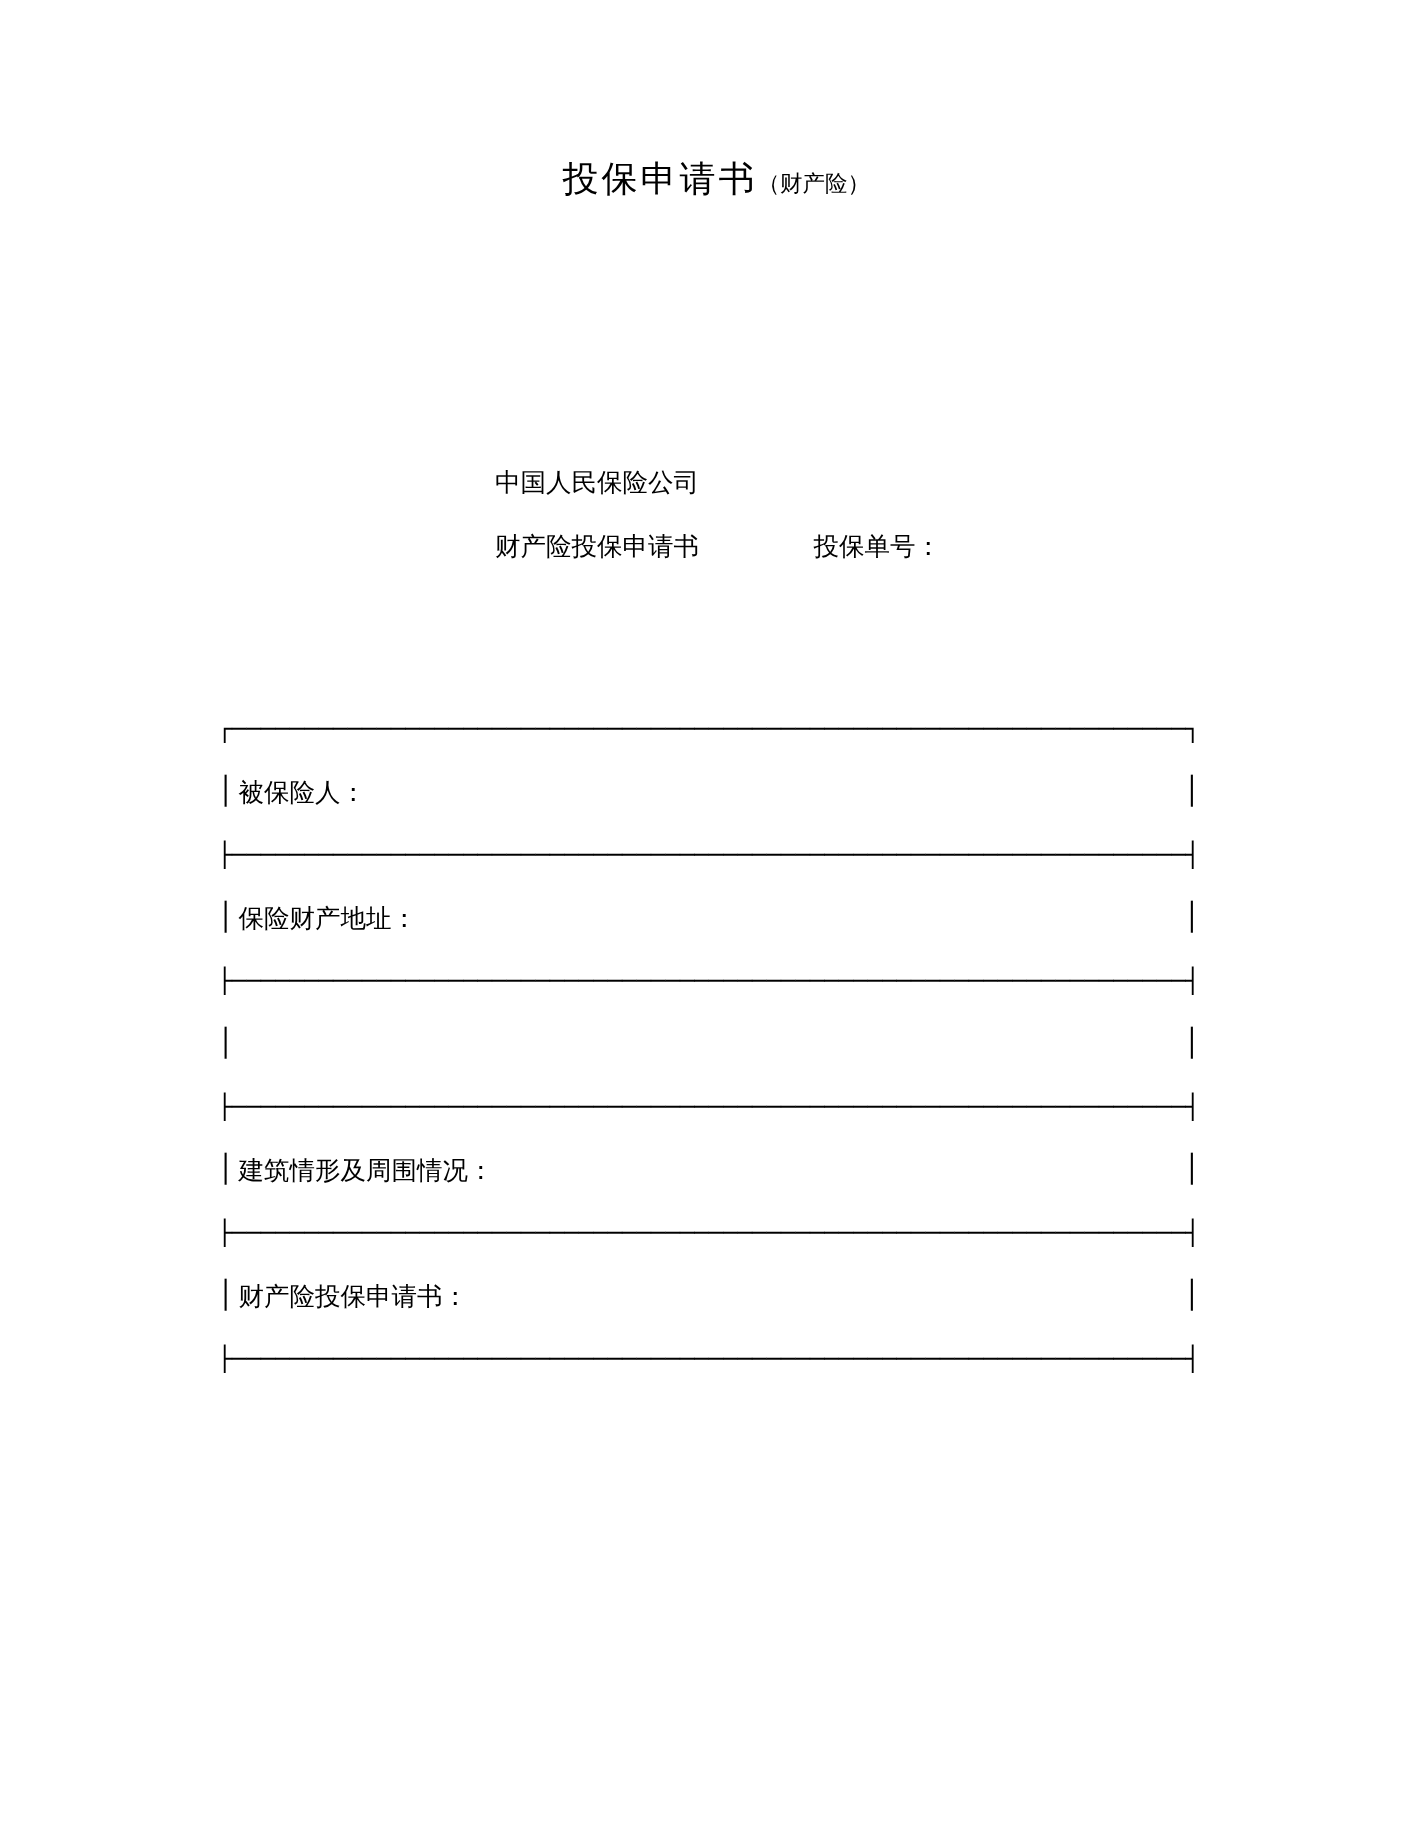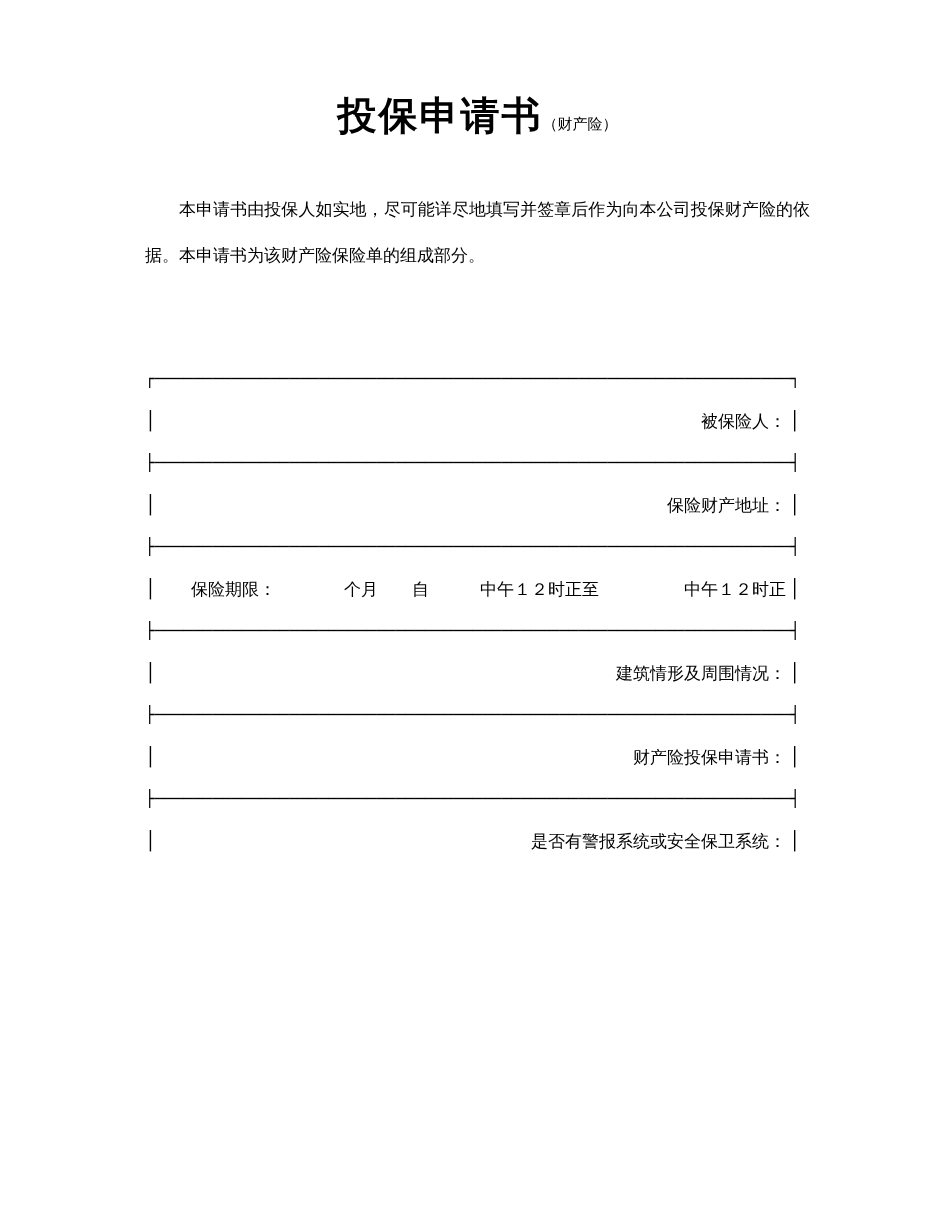--- a/index.html
+++ b/index.html
@@ -18,22 +18,22 @@
     padding: 95px 140px 0 145px;
   }
   .doc-title {
     text-align: center;
     font-weight: normal;
     height: 42px;
     line-height: 42px;
     white-space: nowrap;
   }
   .title-main {
-    font-size: 39px;
-    font-weight: bold;
+    font-size: 24px;
+    font-weight: normal;
     letter-spacing: 2px;
   }
   .title-paren {
     font-size: 15px;
     font-weight: normal;
   }
   .header-block {
     margin-top: 163px;
     margin-left: 185px;
     font-size: 17px;
@@ -69,21 +69,20 @@
     overflow: hidden;
     color: #000000;
   }
   .trow {
     position: relative;
     height: 64px;
     display: flex;
     align-items: center;
     padding: 0 14px;
     white-space: pre;
-    justify-content: flex-end;
   }
   .row-label {
     font-size: 17px;
     white-space: pre;
   }
   .vbar {
     position: absolute;
     top: 50%;
     transform: translateY(-50%);
     font-family: "DejaVu Sans Mono", monospace;
@@ -94,22 +93,28 @@
   .vbar.left { left: 0; }
   .vbar.right { right: 0; }
 </style>
 </head>
 <body>
 
 <div class="page">
 
   <h1 class="doc-title"><span class="title-main">投保申请书</span><span class="title-paren">（财产险）</span></h1>
 
+  <div class="header-block">
+    <div class="header-line">中国人民保险公司</div>
+    <div class="header-line">
+      <span>财产险投保申请书</span>
+      <span class="policy-no">投保单号：</span>
+    </div>
+  </div>
 
-  <p class="intro">本申请书由投保人如实地，尽可能详尽地填写并签章后作为向本公司投保财产险的依据。本申请书为该财产险保险单的组成部分。</p>
 
   <div class="ins-table">
 
     <div class="tline">┌──────────────────────────────────────────────────────────────────┐</div>
 
     <div class="trow">
       <span class="vbar left"></span>
       <span class="row-label">被保险人：</span>
       <span class="vbar right"></span>
     </div>
@@ -119,21 +124,20 @@
     <div class="trow">
       <span class="vbar left"></span>
       <span class="row-label">保险财产地址：</span>
       <span class="vbar right"></span>
     </div>
 
     <div class="tline">├──────────────────────────────────────────────────────────────────┤</div>
 
     <div class="trow">
       <span class="vbar left"></span>
-      <span class="row-label">保险期限：　　　　个月　　自　　　中午１２时正至　　　　　中午１２时正</span>
       <span class="vbar right"></span>
     </div>
 
     <div class="tline">├──────────────────────────────────────────────────────────────────┤</div>
 
     <div class="trow">
       <span class="vbar left"></span>
       <span class="row-label">建筑情形及周围情况：</span>
       <span class="vbar right"></span>
     </div>
@@ -141,21 +145,16 @@
     <div class="tline">├──────────────────────────────────────────────────────────────────┤</div>
 
     <div class="trow">
       <span class="vbar left"></span>
       <span class="row-label">财产险投保申请书：</span>
       <span class="vbar right"></span>
     </div>
 
     <div class="tline">├──────────────────────────────────────────────────────────────────┤</div>
 
-    <div class="trow">
-      <span class="vbar left"></span>
-      <span class="row-label">是否有警报系统或安全保卫系统：</span>
-      <span class="vbar right"></span>
-    </div>
 
   </div>
 
 </div>
 
 </body></html>

